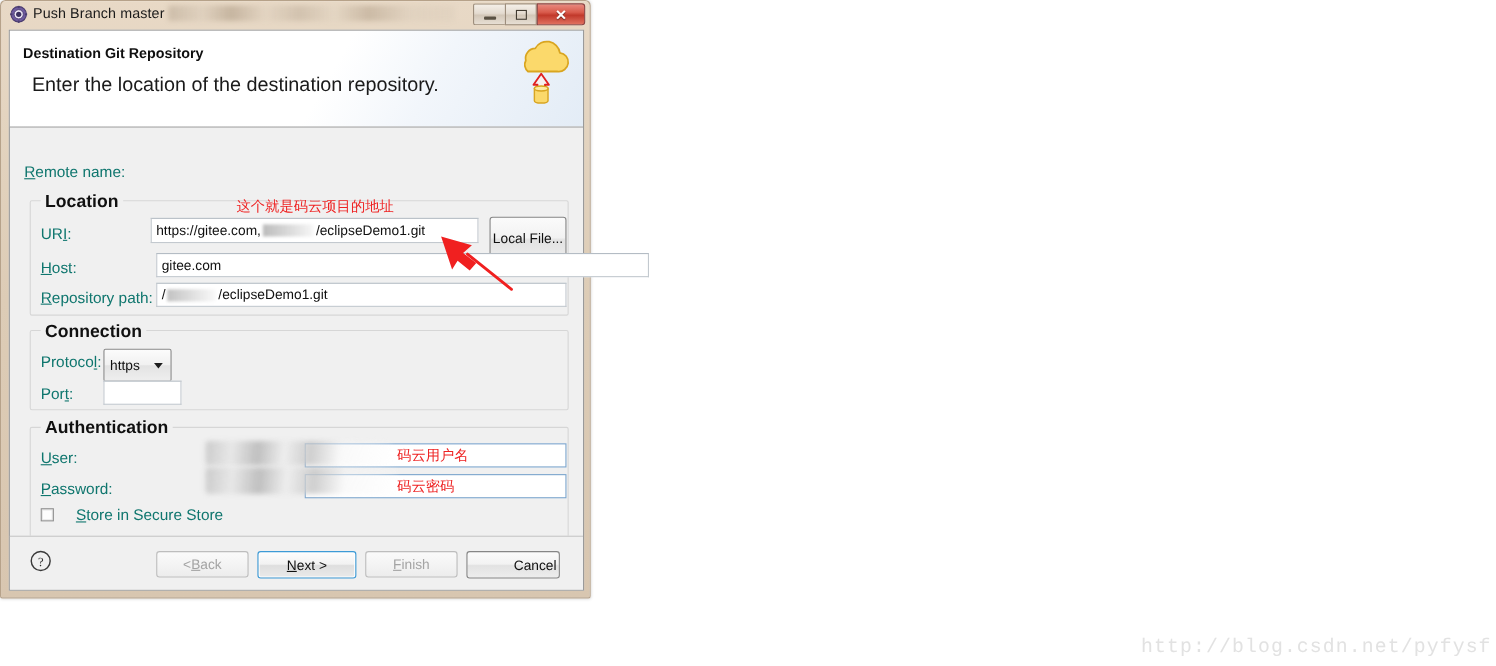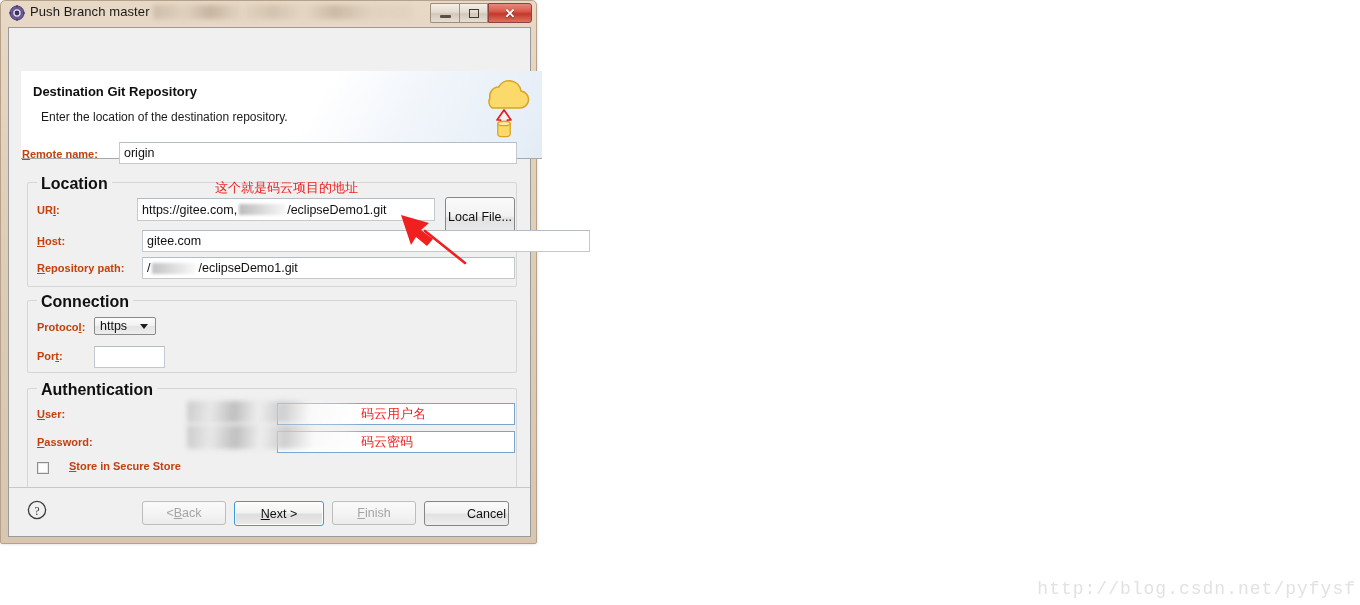--- a/index.html
+++ b/index.html
@@ -68,41 +68,40 @@
   .client {
     position: absolute; left: 7px; top: 26px;
     width: 523px; height: 510px;
     background: #f0f0f0;
     border: 1px solid #9a9a9a;
     box-sizing: border-box;
   }
 
   
   .banner {
-    position: absolute; left: 12px; top: 0; width: 100%; height: 88px;
+    position: absolute; left: 0; top: 0; width: 100%; height: 88px;
     background: linear-gradient(120deg, #ffffff 0%, #ffffff 55%, #f2f6fb 72%, #e3ecf6 100%);
     border-bottom: 1px solid #a8a8a8;
     box-sizing: border-box;
-    margin-top: 43px;
   }
   .banner-title {
     position: absolute; left: 12px; top: 13px;
     font-size: 13px; font-weight: bold; color: #0f0f0f;
   }
   .banner-sub {
     position: absolute; left: 20px; top: 39px;
-    font-size: 12px; color: #1a1a1a; text-align: right;
+    font-size: 18px; color: #1a1a1a; text-align: right;
   }
   .banner-icon { position: absolute; right: 8px; top: 1px; width: 60px; height: 68px; }
 
   
   .body { position: absolute; left: 0; top: 73px; width: 100%; bottom: 48px; }
 
   .row-label {
-    position: absolute; font-size: 11px; color: #c2410c; white-space: nowrap; font-weight: bold;
+    position: absolute; font-size: 14px; color: #0f766e; white-space: nowrap;
   }
   .row-label u { text-decoration: underline; text-underline-offset: 1px; }
 
   .tfield {
     position: absolute; box-sizing: border-box;
     background: #ffffff;
     border: 1px solid #c3c9cf;
     border-top-color: #b4bcc4;
     font-size: 12.5px; color: #101010;
     display: flex; align-items: center;
@@ -256,23 +255,20 @@
             <ellipse cx="30" cy="51.5" rx="6.2" ry="2.2" fill="#fdeaa5" stroke="#d9a520" stroke-width="1.3"></ellipse>
           </svg>
         </span>
       </div>
 
       <div class="body">
 
         <div class="row-label" style="left:13px; top:47px;">
           <u>R</u><span>emote name:</span>
         </div>
-        <div class="tfield" style="left:110px; top:41px; width:398px; height:22px;">
-          <span>origin</span>
-        </div>
 
         <div class="group" style="left:18px; top:81px; width:490px; height:105px;">
           <span class="group-title">Location</span>
         </div>
 
         <div class="row-label" style="left:28px; top:103px;">
           <span>UR</span><u>I</u><span>:</span>
         </div>
         <div class="tfield" style="left:128px; top:97px; width:298px; height:23px;">
           <span>https://gitee.com,</span>
@@ -304,21 +300,21 @@
           <path d="M26,22 L66,54" stroke="#f02020" stroke-width="2.6" stroke-linecap="round"></path>
         </svg>
 
         <div class="group" style="left:18px; top:199px; width:490px; height:73px;">
           <span class="group-title">Connection</span>
         </div>
 
         <div class="row-label" style="left:28px; top:220px;">
           <span>Protoco</span><u>l</u><span>:</span>
         </div>
-        <div class="combo" style="left:85px; top:216px; width:62px; height:18px;">
+        <div class="combo" style="left:85px; top:216px; width:62px; height:30px;">
           <span>https</span>
           <span class="arrow"></span>
         </div>
 
         <div class="row-label" style="left:28px; top:249px;">
           <span>Por</span><u>t</u><span>:</span>
         </div>
         <div class="tfield" style="left:85px; top:245px; width:71px; height:22px;">
           <span></span>
         </div>

